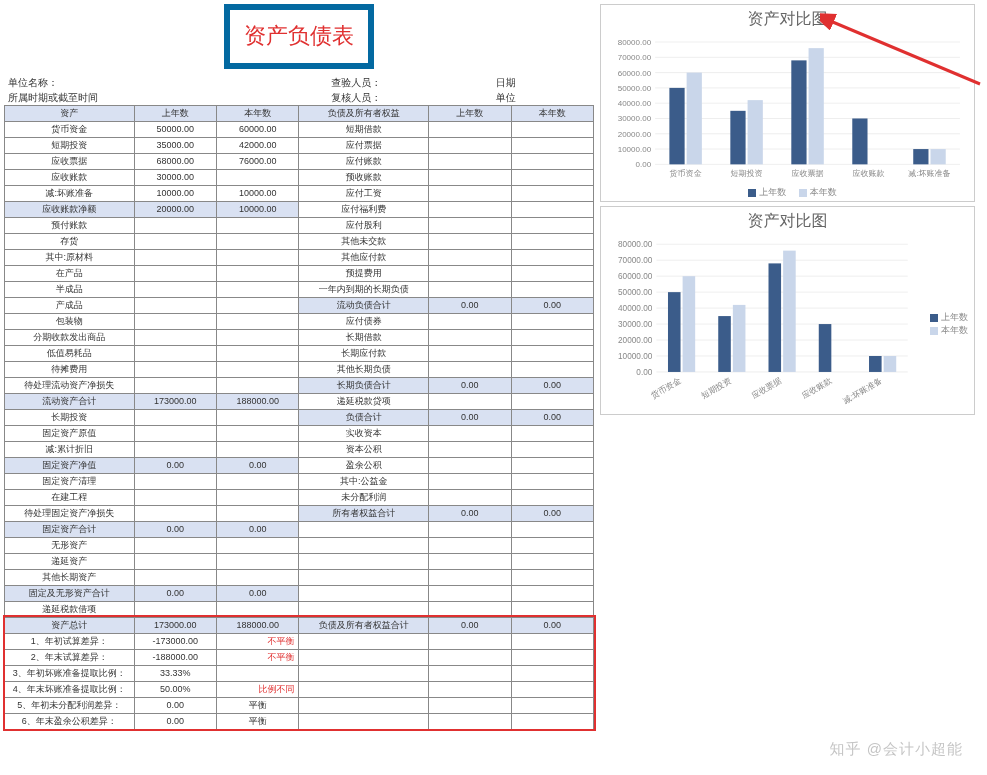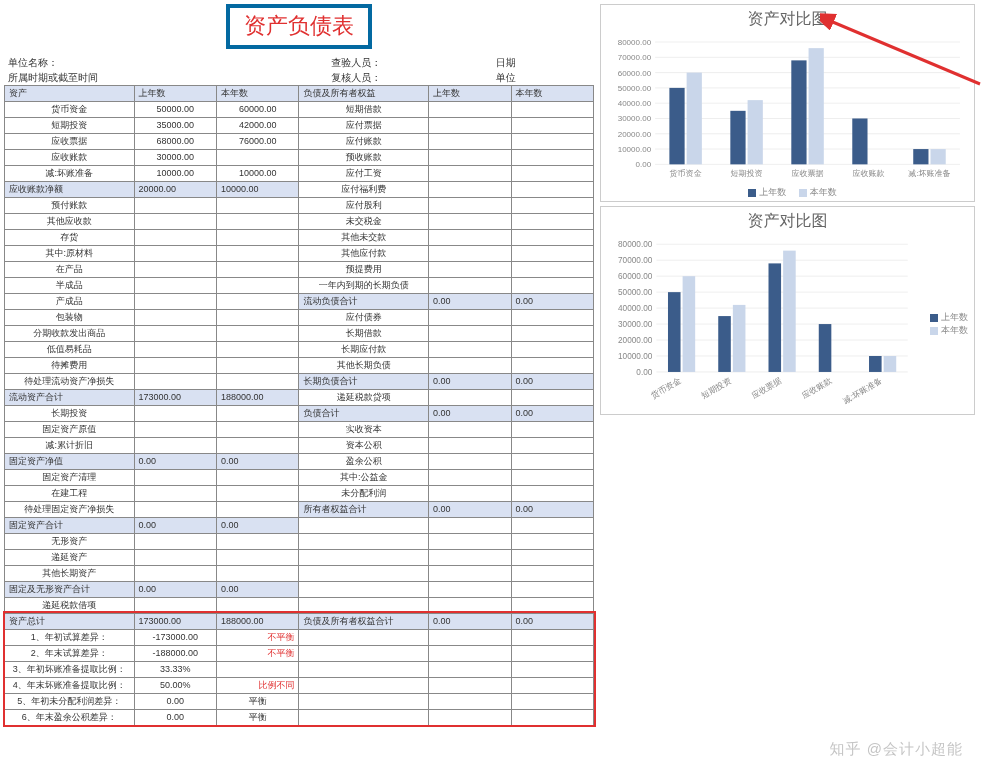--- a/index.html
+++ b/index.html
@@ -12,40 +12,40 @@
     color: #333;
     width: 987px;
     height: 775px;
     overflow: hidden;
     position: relative;
   }
   .page { display: flex; gap: 6px; }
   .left { flex: 0 0 590px; }
   .right { flex: 0 0 375px; display:flex; flex-direction:column; gap:4px; }
   .title-box {
-    border: 4px solid #0369a1;
+    border: 6px solid #0369a1;
     color: #e03030;
     font-size: 22px;
-    padding: 4px 14px;
+    padding: 12px 14px;
     width: fit-content;
     margin: 0 auto 6px auto;
     font-weight: 400;
     line-height: 1.3;
   }
   table { border-collapse: collapse; width: 100%; }
   td, th {
     border: 1px solid #888;
     padding: 1px 4px;
     height: 15px;
     font-size: 9px;
     line-height: 13px;
     vertical-align: middle;
   }
   .no-border td, td.info-cell { border: 0; height: 15px; }
-  .head-row td, td.head { background: #d9e1f2; font-weight: 400; text-align: left; }
+  .head-row td, td.head { background: #d9e1f2; font-weight: 400; text-align: center; }
   .center { text-align: center; }
   .red-text { color: #e03030; text-align: right; }
   .red-outline { outline: 2px solid #e03030; padding-left: 32px; }
   .chart-box {
     border: 1px solid #ccc;
     padding: 4px 6px 2px 6px;
     background: #fff;
   }
   .chart-title { text-align: center; font-size: 16px; color: #666; margin-bottom: 4px; }
   .chart-svg { width: 100%; }
@@ -158,28 +158,20 @@
             <td class="center head">10000.00</td>
             <td class="center">应付福利费</td>
             <td class="center"></td>
             <td class="center"></td>
           </tr>
           <tr>
             <td class="center">预付账款</td>
             <td class="center"></td>
             <td class="center"></td>
             <td class="center">应付股利</td>
-            <td class="center"></td>
-            <td class="center"></td>
-          </tr>
-          <tr>
-            <td class="center">其他应收款</td>
-            <td class="center"></td>
-            <td class="center"></td>
-            <td class="center">未交税金</td>
             <td class="center"></td>
             <td class="center"></td>
           </tr>
           <tr>
             <td class="center">存货</td>
             <td class="center"></td>
             <td class="center"></td>
             <td class="center">其他未交款</td>
             <td class="center"></td>
             <td class="center"></td>

